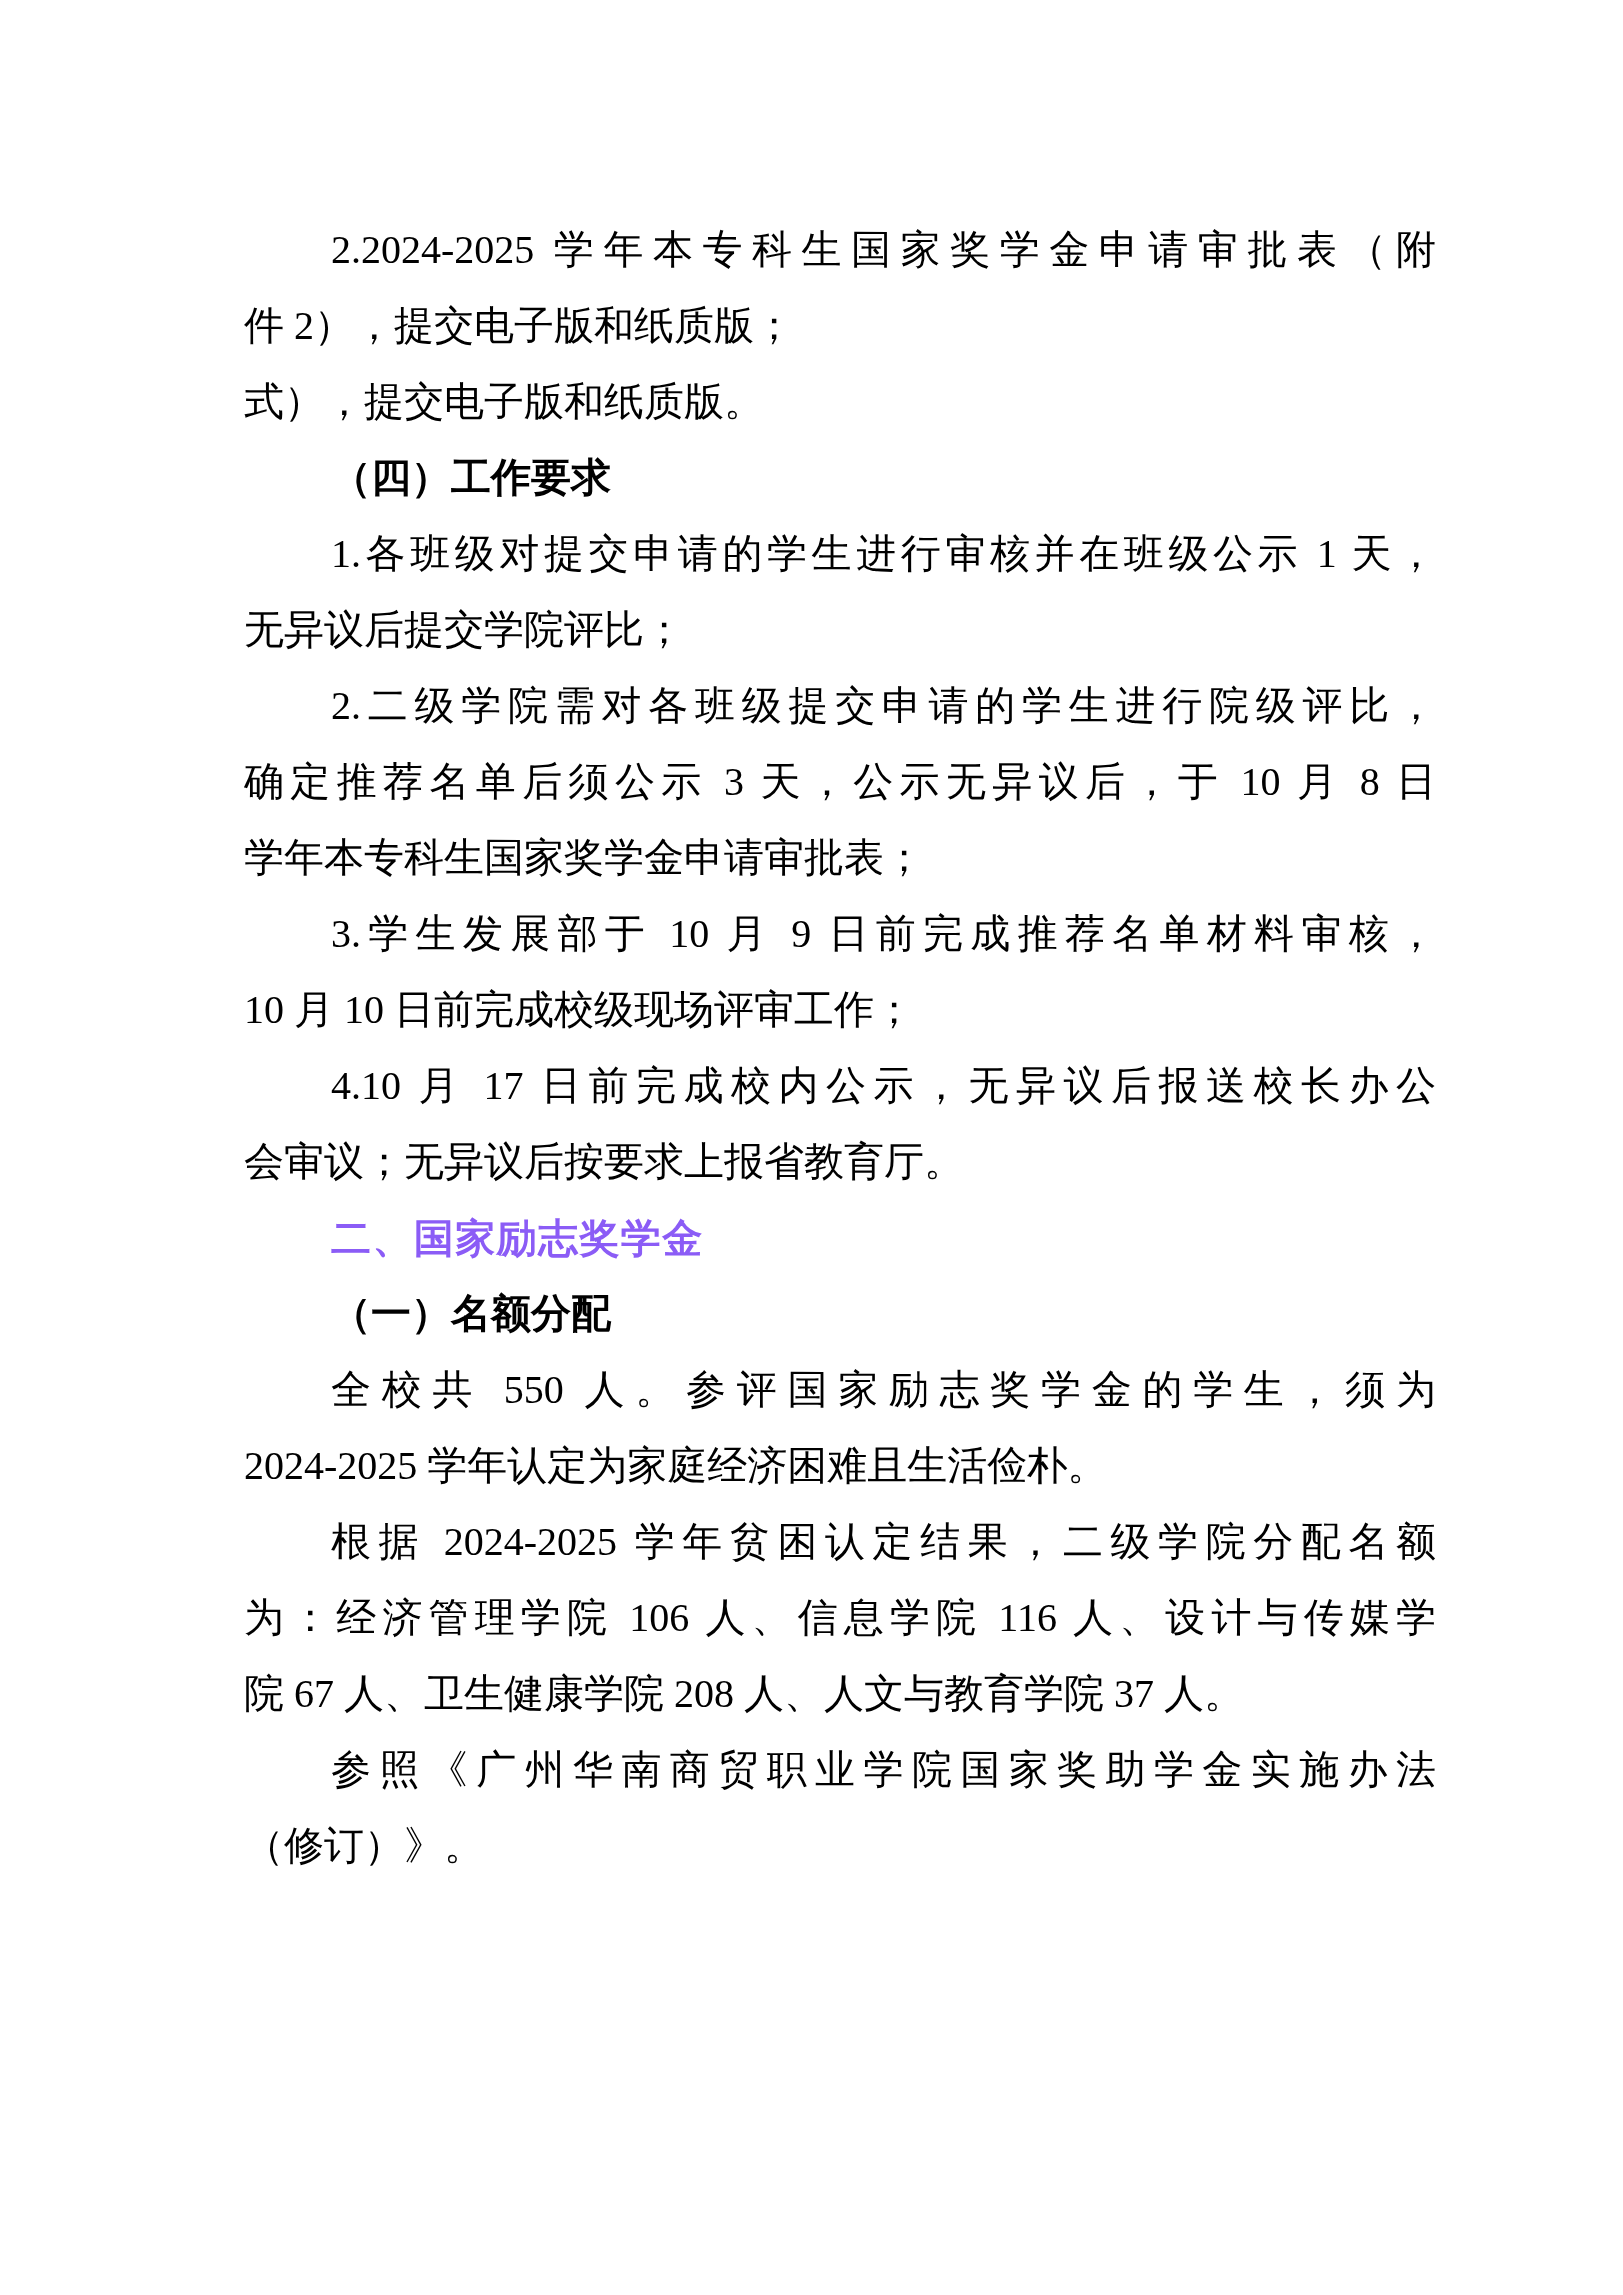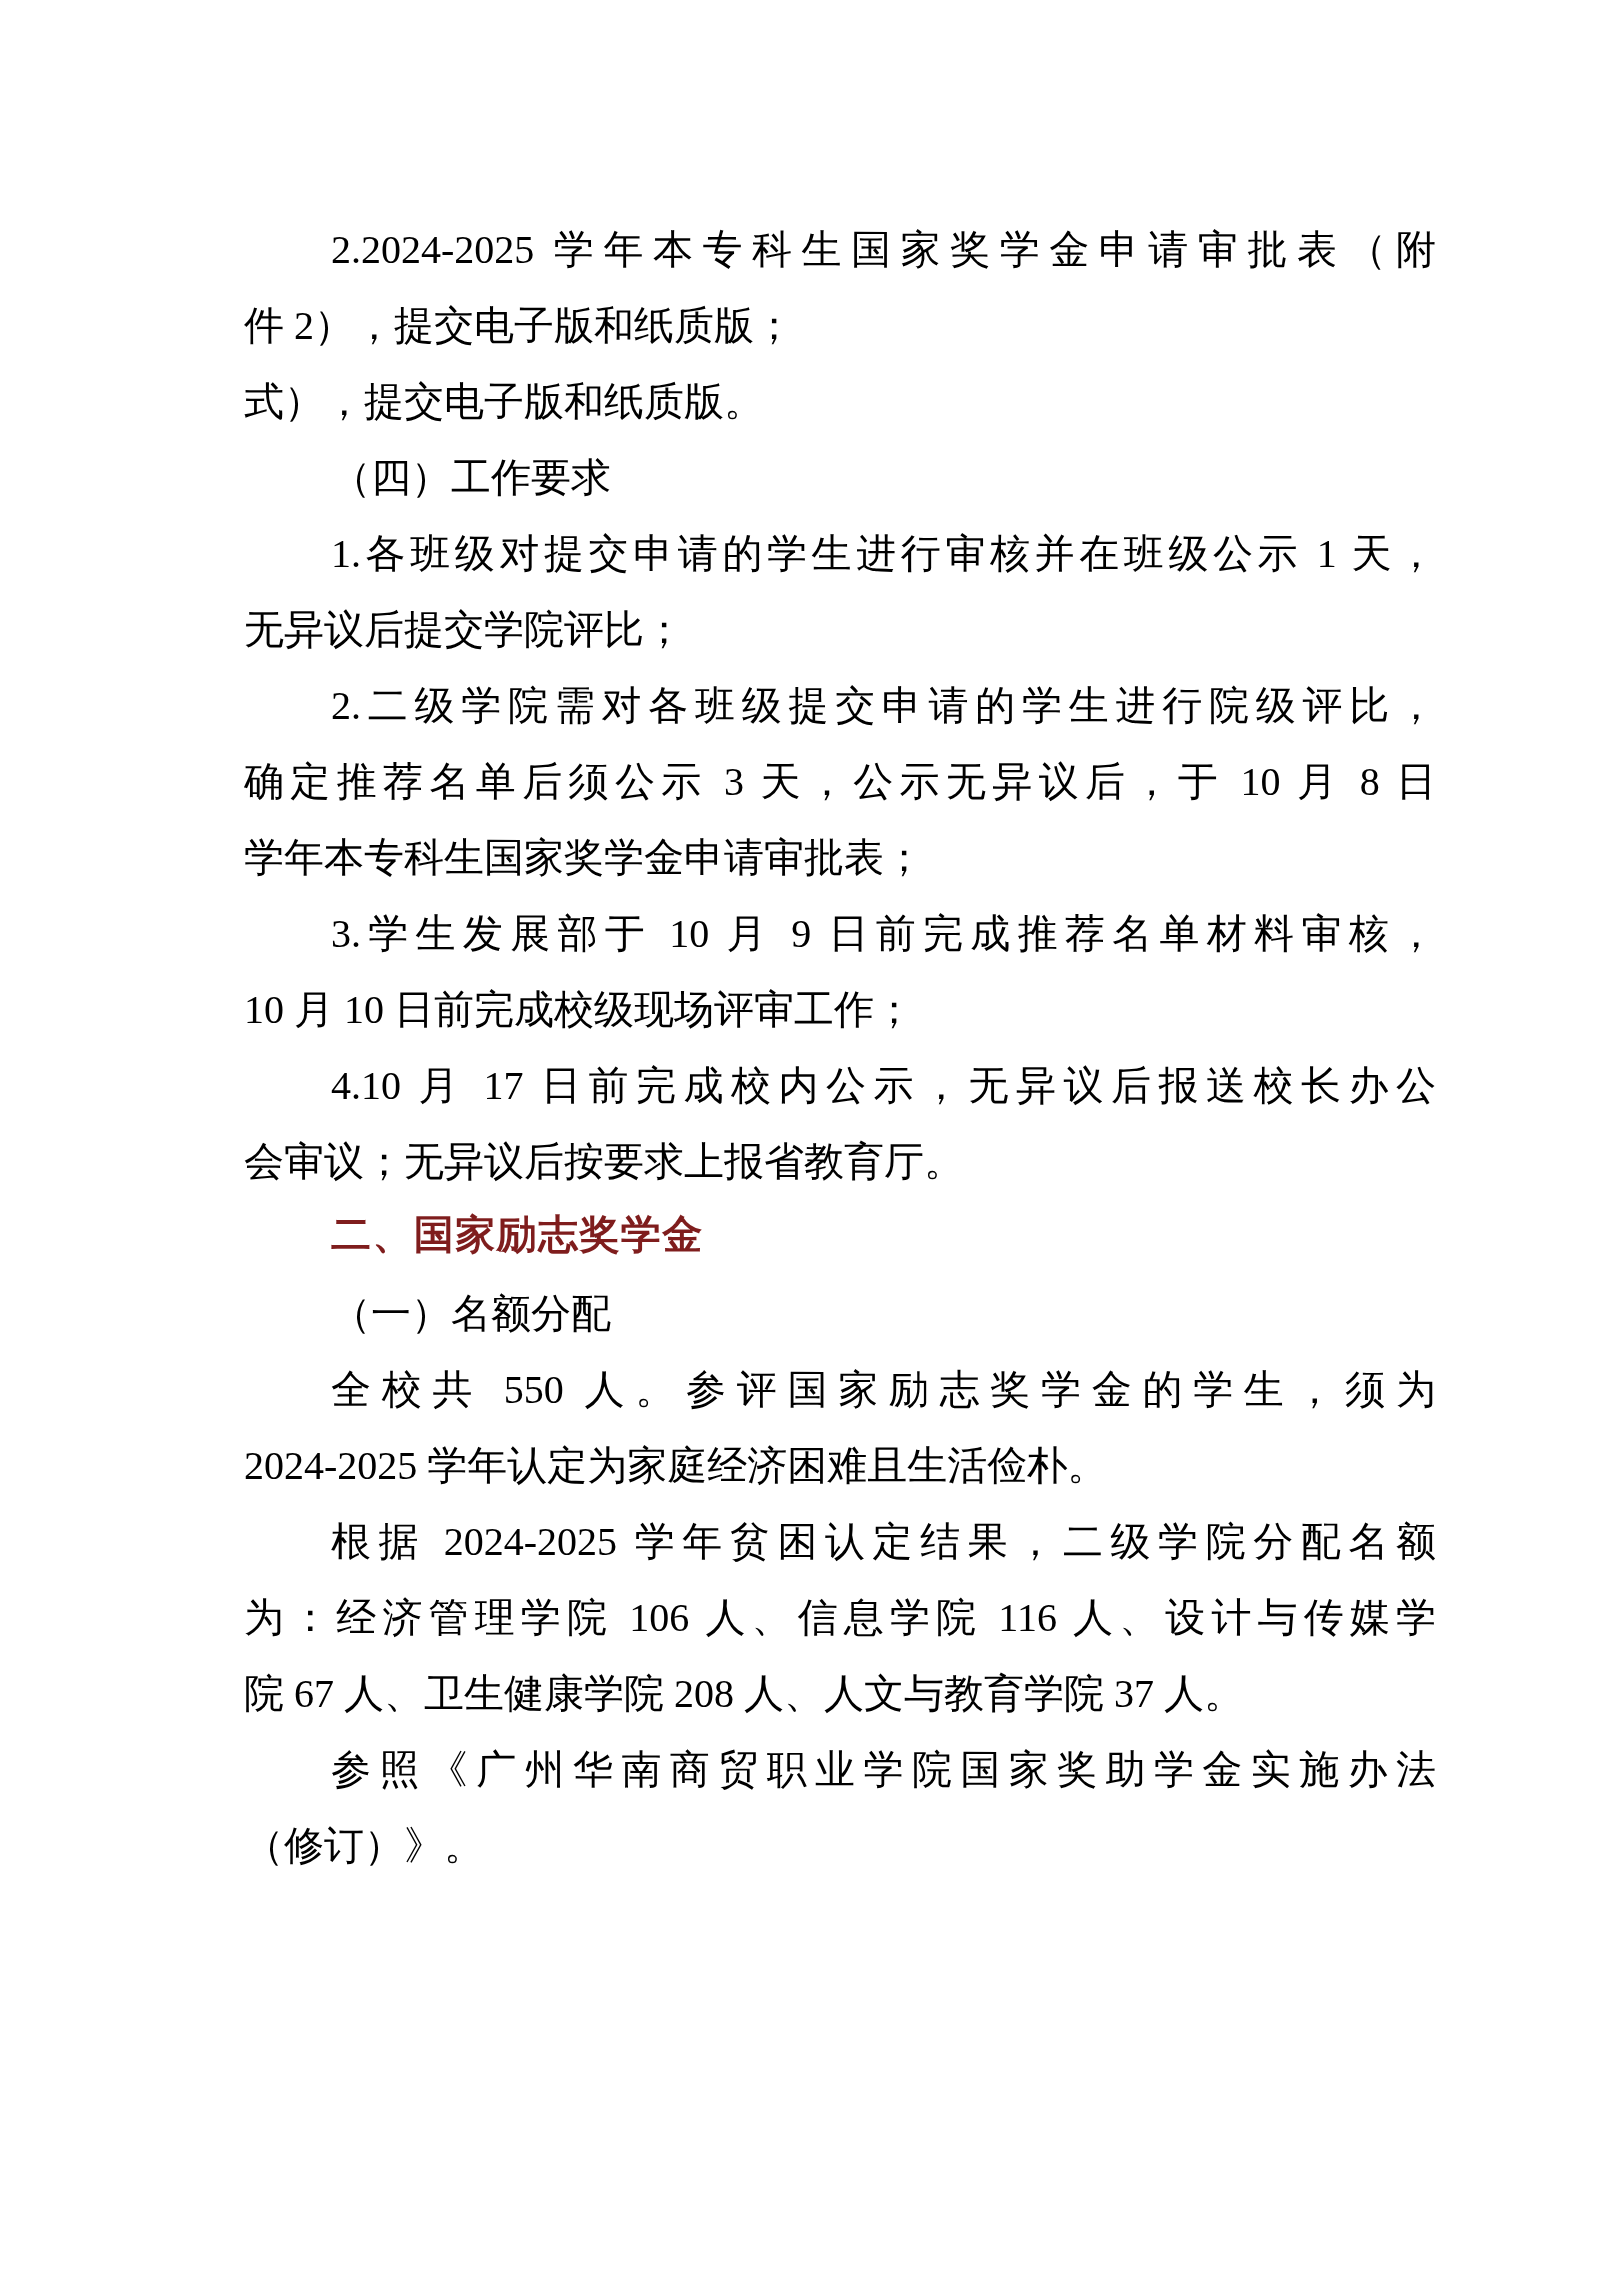--- a/index.html
+++ b/index.html
@@ -30,27 +30,27 @@
     white-space: normal;
   }
   p.indent {
     text-indent: 87px;
   }
   p.just {
     text-align: justify;
     text-align-last: justify;
   }
   p.h1 {
-    font-family: Liberation Mono, monospace;
+    font-family: Liberation Sans, sans-serif;
     font-weight: 700;
-    color: #7f1d1d;
+    color: #8b5cf6;
     letter-spacing: 1.4px;
   }
   p.h2 {
-    font-weight: 400;
+    font-weight: 700;
   }
 </style>
 </head>
 <body>
 
 <div class="page">
   <div class="text-block">
     <p class="line body indent just">2.2024-2025 学年本专科生国家奖学金申请审批表（附</p>
     <p class="line body">件 2），提交电子版和纸质版；</p>
     <p class="line body">式），提交电子版和纸质版。</p>

